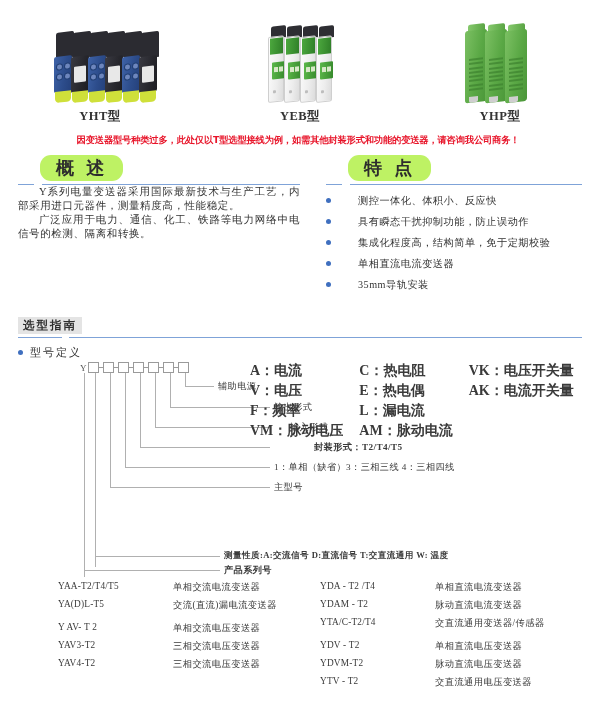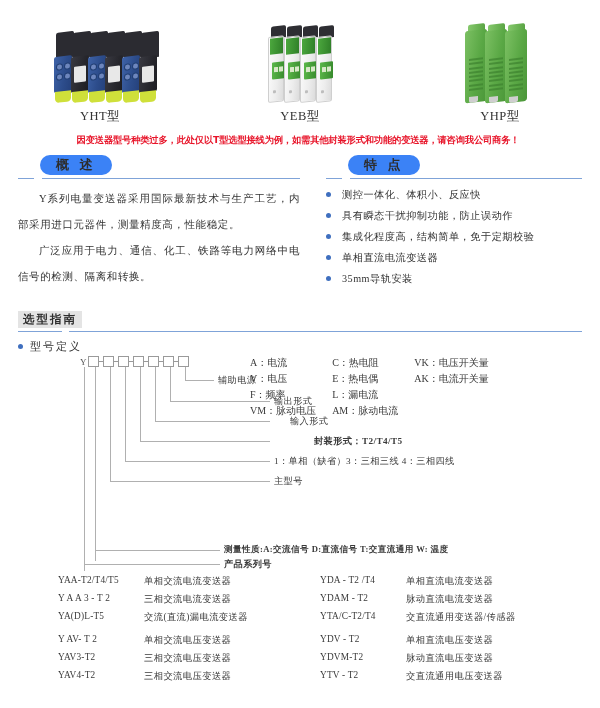--- a/index.html
+++ b/index.html
@@ -147,21 +147,21 @@
     background: #cfcfcf; border-radius: 0 0 2px 2px;
   }
 
   
   .captions {
     display: flex;
     height: 22px;
     font-size: 12.5px;
     color: #333;
   }
-  .cap-cell { flex: 1; text-align: center; }
+  .cap-cell { flex: 1; text-align: center; font-weight: bold; }
   .cap-cell span { letter-spacing: .5px; }
 
   
   .notice {
     text-align: center;
     color: #e8152a;
     font-size: 9.3px;
     font-weight: bold;
     font-family: "DejaVu Sans", sans-serif;
     letter-spacing: -0.2px;
@@ -172,61 +172,61 @@
   .info-row {
     display: flex;
     padding: 0 18px;
     box-sizing: border-box;
   }
   .info-col { width: 50%; box-sizing: border-box; }
   .info-col.right { padding-left: 26px; }
 
   .pill {
     display: inline-block;
-    background: #3b82f6;
+    background: #bef264;
     border-radius: 11px;
     padding: 1px 16px;
-    font-size: 13px;
+    font-size: 18px;
     font-weight: bold;
     color: #2d2d2d;
     letter-spacing: 3px;
     font-family: "DejaVu Sans", sans-serif;
   }
   .pill-wrap { padding-left: 22px; }
   .rule {
     margin-top: 3px;
     height: 1px;
     background: #7fa3d8;
     position: relative;
   }
   .rule::before {
     content: "";
     position: absolute;
     left: 16px; top: 0; width: 8px; height: 1px; background: #ffffff;
   }
 
   .para {
     font-size: 10.5px;
-    line-height: 26px;
+    line-height: 14px;
     color: #333;
-    margin-top: 7px;
     text-align: justify;
     letter-spacing: .6px;
     font-family: Liberation Serif, serif;
   }
   .para p { margin: 0; text-indent: 2em; }
 
   .feat-list { margin-top: 9px; }
   .feat {
     display: flex;
     align-items: flex-start;
     font-size: 10.2px;
     color: #333;
     margin-bottom: 7px;
     letter-spacing: .5px;
+    gap: 16px;
   }
   .dot {
     width: 5px; height: 5px; border-radius: 50%;
     background: #3f6fbf;
     margin: 4px 11px 0 0;
     flex: 0 0 auto;
   }
 
   
   .guide {
@@ -297,40 +297,41 @@
     font-size: 9.2px;
     color: #3a3a3a;
     white-space: nowrap;
     letter-spacing: .4px;
   }
   .lbl.bold { font-weight: bold; }
 
   .maincode {
     position: absolute;
     left: 232px;
-    font-size: 10px;
+    font-size: 14px;
     color: #3a3a3a;
+    font-weight: bold;
   }
   .maincode table { border-collapse: collapse; }
   .maincode td { padding: 0 16px 2px 0; white-space: nowrap; }
 
   
   .specs { margin-top: 2px; }
   .spec-grid {
     display: flex;
     font-size: 9.3px;
     color: #3a3a3a;
   }
   .spec-col { width: 50%; }
   .spec-col.left { padding-left: 40px; box-sizing: border-box; }
   .spec-col.right { padding-left: 20px; box-sizing: border-box; }
   .spec-row { display: flex; margin-bottom: 5px; }
   .spec-row.gap { margin-top: 10px; }
   .spec-code { width: 86px; white-space: nowrap; letter-spacing: .2px; }
-  .spec-desc { white-space: nowrap; letter-spacing: .4px; }
+  .spec-desc { white-space: nowrap; letter-spacing: .4px; margin-left: 29px; }
 </style>
 </head>
 <body>
 
 <div class="photo-strip">
 
   <div class="photo-cell">
     <div class="modules">
       <div class="yht-mod">
           <div class="cap"></div>
@@ -633,24 +634,20 @@
   
   <div class="specs">
 
     <div class="spec-grid" style="margin-top:7px;">
       <div class="spec-col left">
         <div class="spec-row">
             <span class="spec-code">YAA-T2/T4/T5</span>
             <span class="spec-desc">单相交流电流变送器</span>
           </div>
         <div class="spec-row">
-            <span class="spec-code">Y A A 3 - T 2</span>
-            <span class="spec-desc">三相交流电流变送器</span>
-          </div>
-        <div class="spec-row">
             <span class="spec-code">YA(D)L-T5</span>
             <span class="spec-desc">交流(直流)漏电流变送器</span>
           </div>
         <div class="spec-row gap">
             <span class="spec-code">Y AV- T 2</span>
             <span class="spec-desc">单相交流电压变送器</span>
           </div>
         <div class="spec-row">
             <span class="spec-code">YAV3-T2</span>
             <span class="spec-desc">三相交流电压变送器</span>

